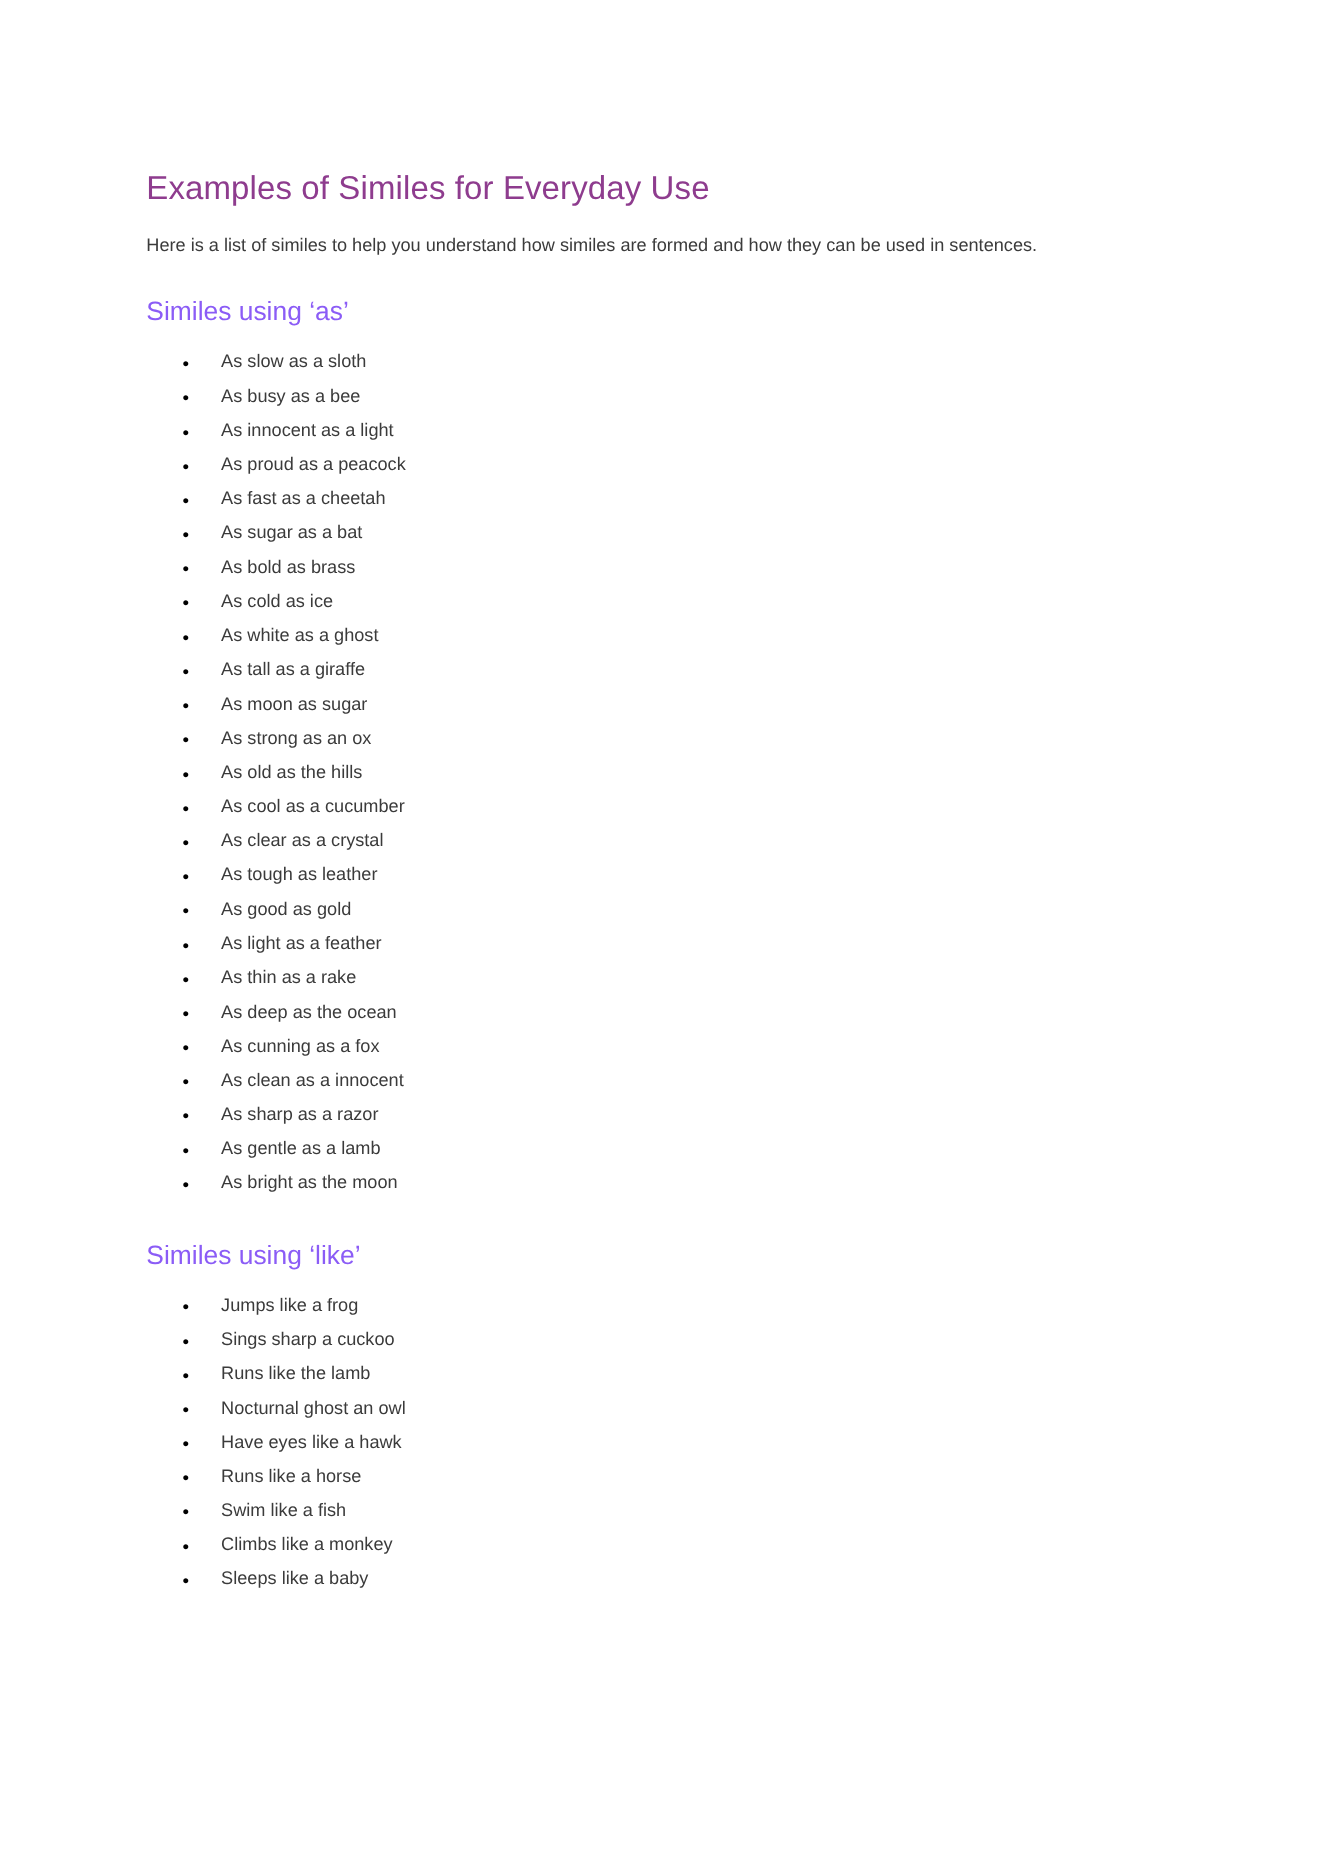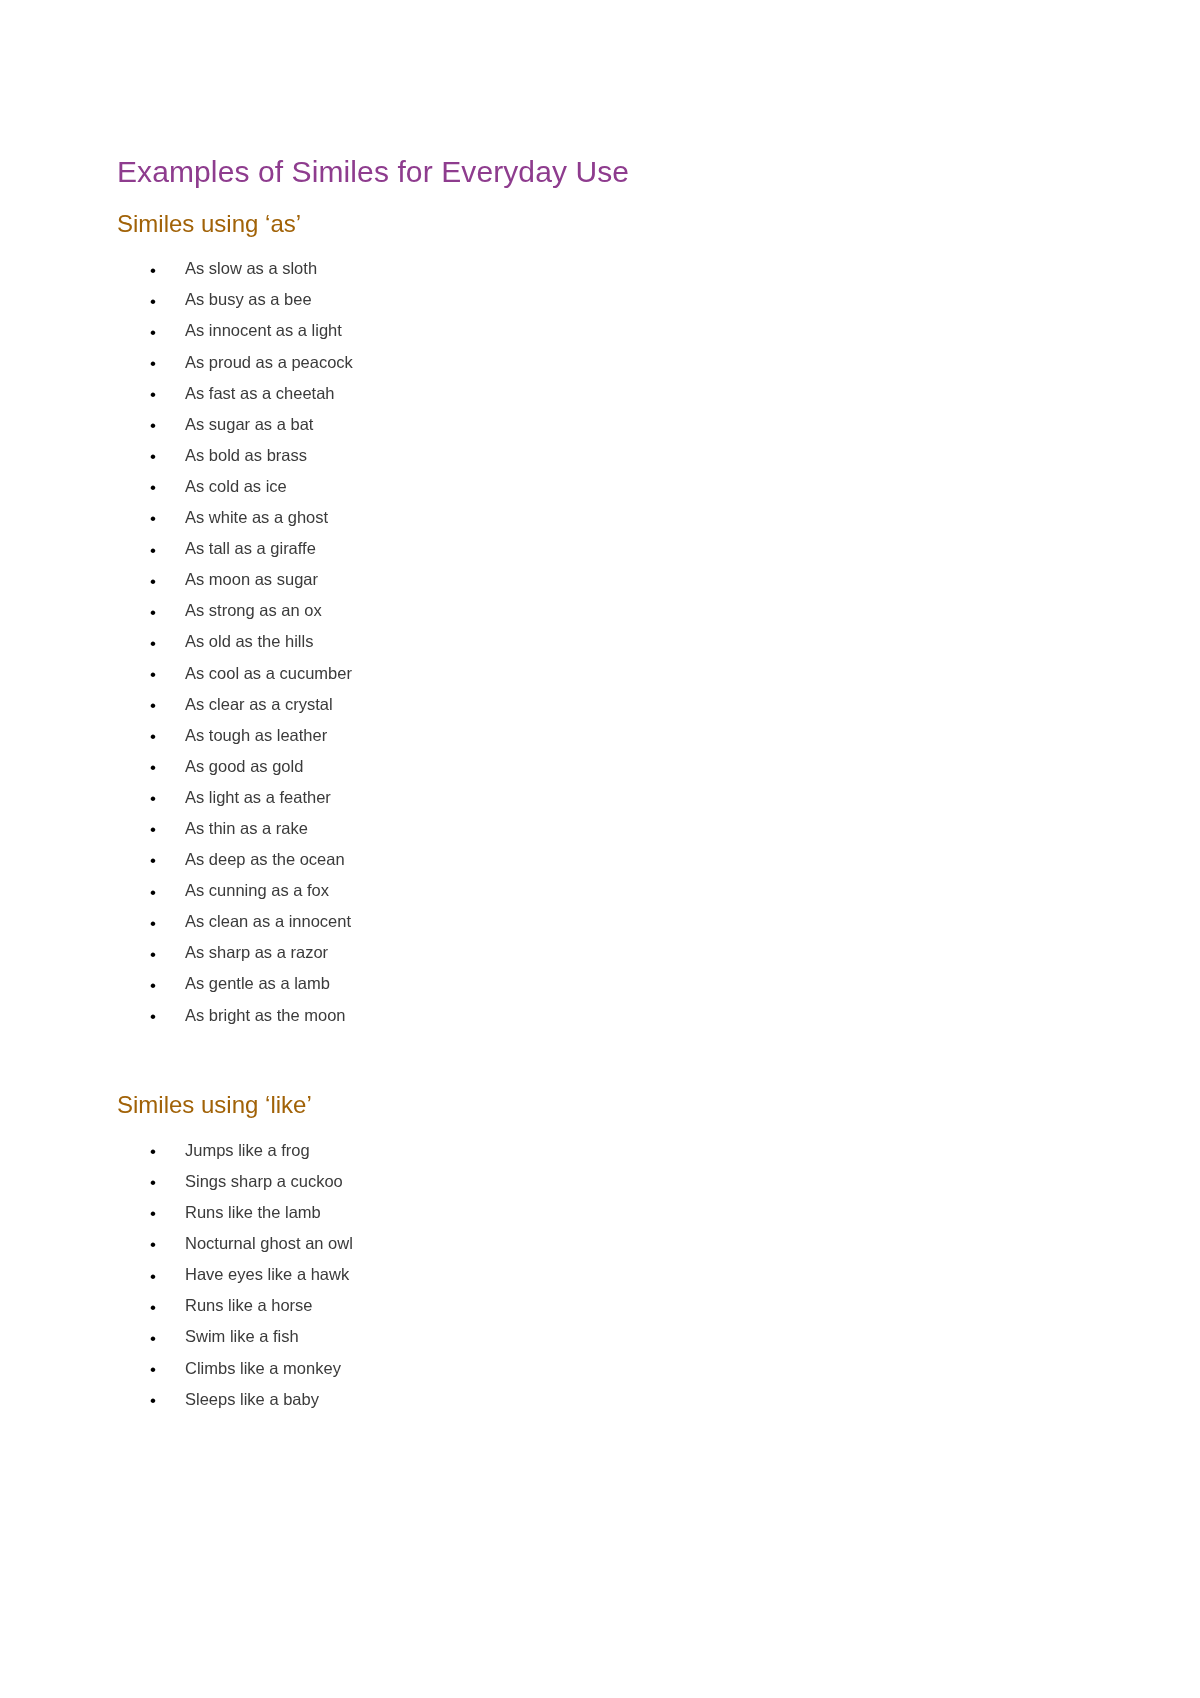--- a/index.html
+++ b/index.html
@@ -14,21 +14,21 @@
   .page {
     position: relative;
     width: 1200px;
     height: 1698px;
     background: #ffffff;
     box-sizing: border-box;
     overflow: hidden;
   }
   .content {
     position: absolute;
-    left: 117px;
+    left: 133px;
     top: 155px;
     width: 845px;
   }
   .doc-title {
     font-size: 30px;
     font-weight: normal;
     color: #8e3c8e;
     margin: 0 0 20px 0;
     line-height: 1.15;
     letter-spacing: 0.1px;
@@ -36,26 +36,26 @@
   .intro {
     font-size: 16.5px;
     color: #3b3b3b;
     line-height: 1.62;
     margin: 0 0 34px 0;
     max-width: 845px;
   }
   .section-heading {
     font-size: 24px;
     font-weight: normal;
-    color: #a16207;
+    color: #8b5cf6;
     margin: 0 0 22px 0;
     line-height: 1.2;
   }
   .section-heading.second {
-    margin-top: 68px;
+    margin-top: 44px;
   }
   ul.simile-list {
     list-style: none;
     margin: 0;
     padding: 0;
   }
   ul.simile-list li {
     position: relative;
     font-size: 16.5px;
     color: #3b3b3b;
@@ -73,20 +73,21 @@
   }
 </style>
 </head>
 <body>
 
 <div class="page">
   <div class="content">
 
     <h1 class="doc-title">Examples of Similes for Everyday Use</h1>
 
+    <p class="intro">Here is a list of similes to help you understand how similes are formed and how they can be used in sentences.</p>
 
     <h2 class="section-heading">Similes using ‘as’</h2>
 
     <ul class="simile-list" id="list-as">
         <li><span class="bullet">•</span><span>As slow as a sloth</span></li>
         <li><span class="bullet">•</span><span>As busy as a bee</span></li>
         <li><span class="bullet">•</span><span>As innocent as a light</span></li>
         <li><span class="bullet">•</span><span>As proud as a peacock</span></li>
         <li><span class="bullet">•</span><span>As fast as a cheetah</span></li>
         <li><span class="bullet">•</span><span>As sugar as a bat</span></li>

